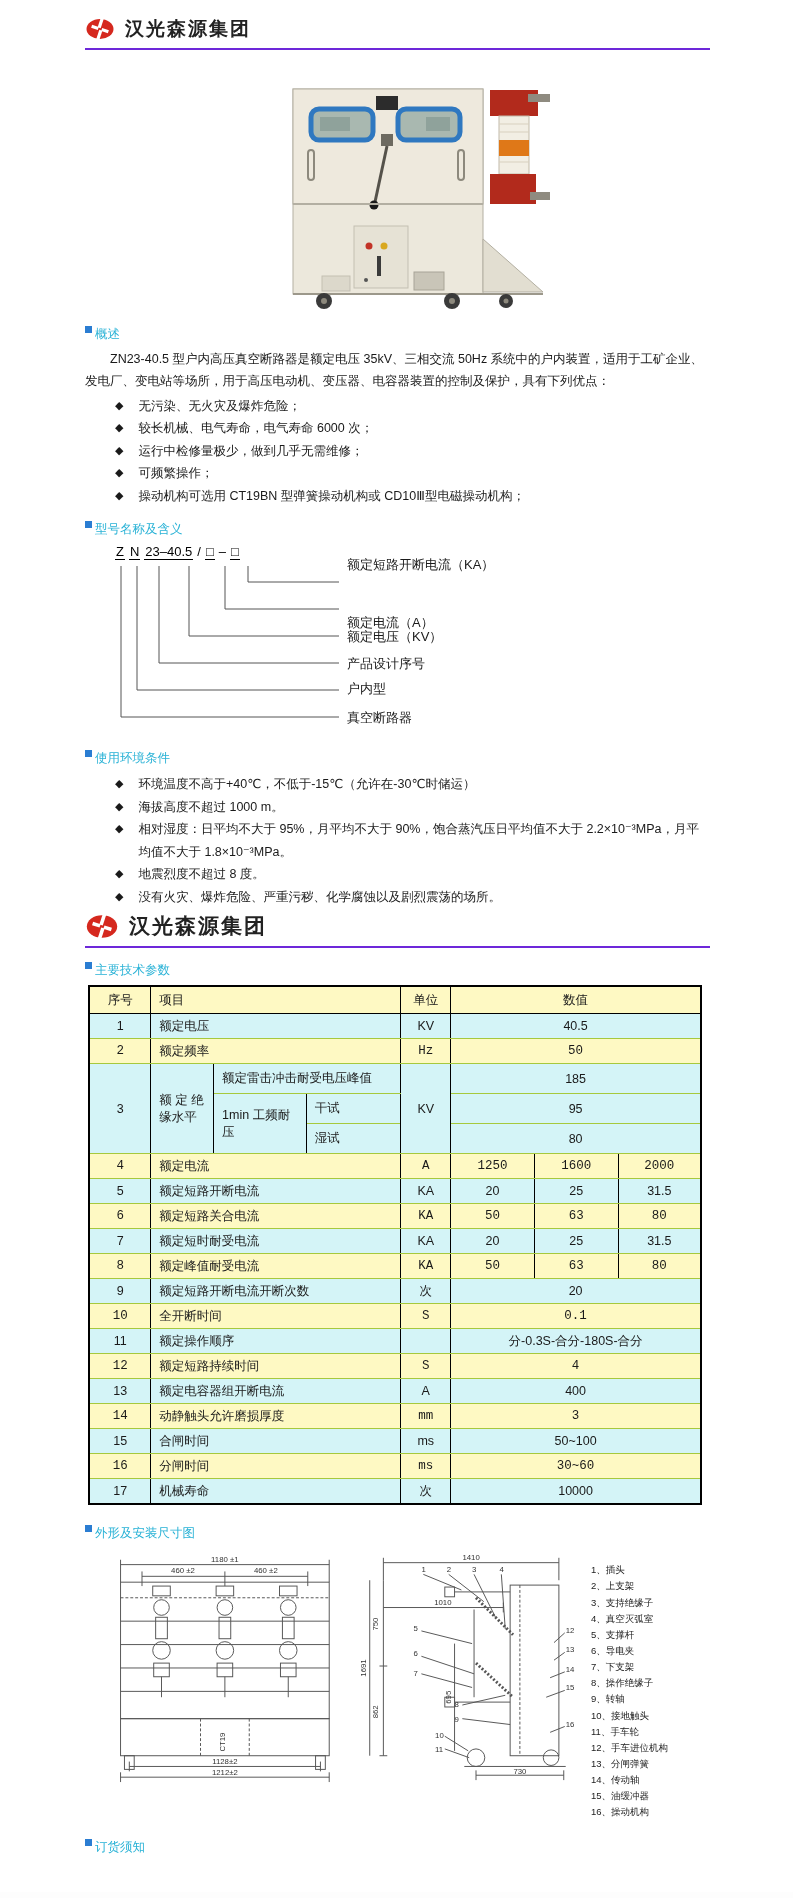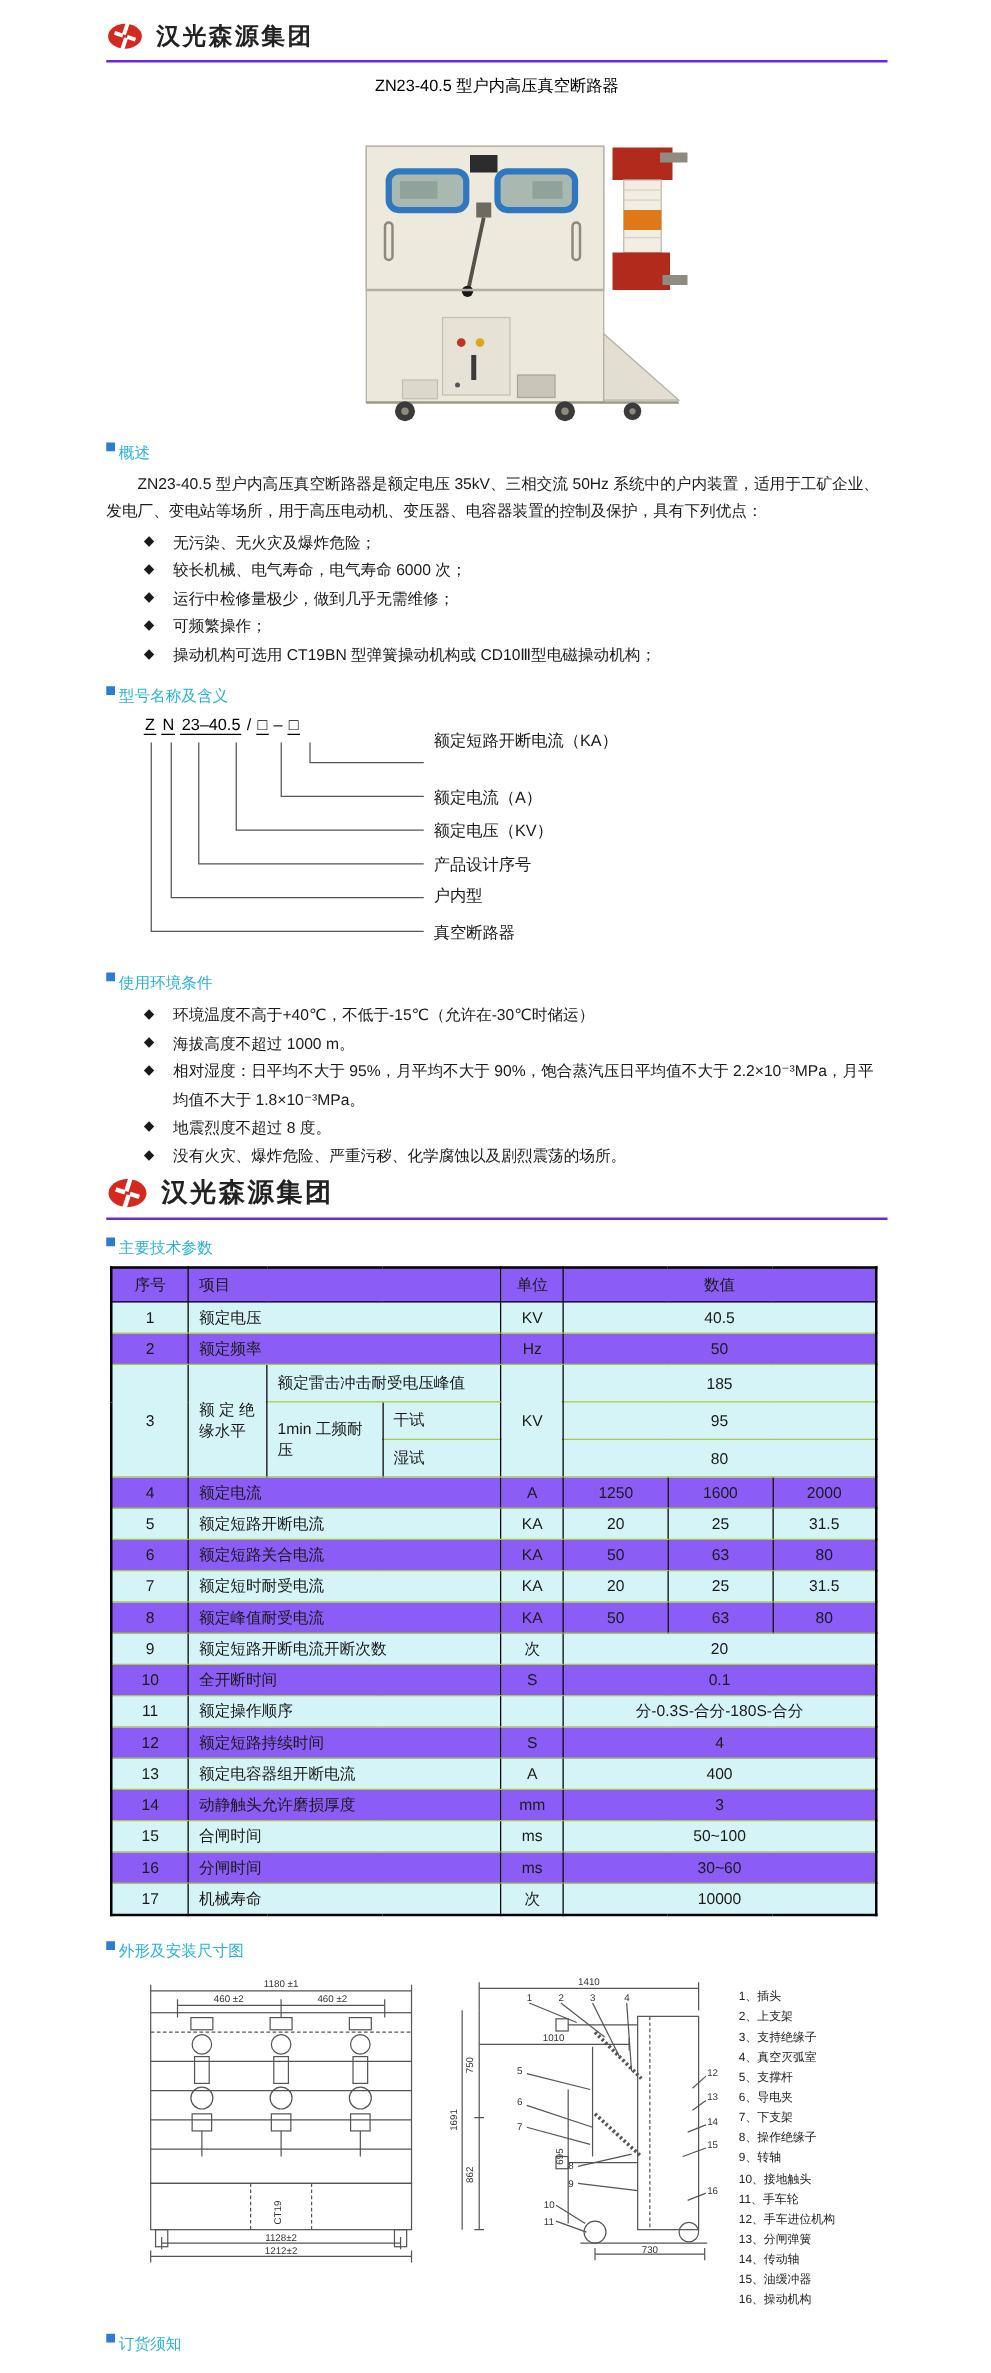--- a/index.html
+++ b/index.html
@@ -29,21 +29,21 @@
   .mc span{display:inline-block;}
   .mc .u{border-bottom:1px solid #000;padding:0 1px;}
   .model-lines{position:absolute;left:0;top:0;width:560px;height:192px;}
   .model-labels{position:absolute;left:262px;top:0;width:280px;}
   .model-labels div{position:absolute;font-size:13px;white-space:nowrap;}
   
   table.params{border-collapse:collapse;width:614px;margin:2px 0 0 3px;font-size:12.5px;text-align:center;border:2px solid #000;}
   table.params th,table.params td{border-left:1px solid #000;border-right:1px solid #000;border-top:1px solid #a6c93d;border-bottom:1px solid #a6c93d;height:22px;padding:1px 4px;font-weight:normal;}
   table.params tr.hd th{border-bottom:1px solid #000;height:24px;}
   table.params .ta-l{text-align:left;padding-left:8px;}
-  tr.hl{background:#8b5cf6;}
+  tr.hl{background:#fef9c3;font-family:Liberation Mono, monospace;}
   tr.lt{background:#d4f4f7;}
   tr.r3 td{height:27px;}
   
   .drawings{display:flex;gap:10px;margin:4px 0 0 18px;align-items:flex-start;}
   .legend{width:122px;font-size:9.5px;line-height:1.7;color:#222;padding-top:14px;}
   .legend div{white-space:nowrap;}
   svg text{font-family:"Liberation Sans","DejaVu Sans",sans-serif;}
   .dim{font-size:8px;fill:#333;}
   .co{font-size:8px;fill:#333;}
 </style>
@@ -58,21 +58,20 @@
       <ellipse cx="15" cy="12" rx="13.5" ry="10" fill="#d5281e"></ellipse>
       <path d="M13.2 2 L9.8 12 L13.2 12 L9.8 22 L5 22 L5 2 Z" fill="#ffffff" opacity="0"></path>
       <rect x="12.2" y="1" width="3.2" height="10" fill="#fff" transform="rotate(18 15 12)"></rect>
       <rect x="14.6" y="13" width="3.2" height="10" fill="#fff" transform="rotate(18 15 12)"></rect>
       <rect x="6.2" y="10.4" width="7" height="3.2" fill="#fff" transform="rotate(18 15 12)"></rect>
       <rect x="16.8" y="10.4" width="7" height="3.2" fill="#fff" transform="rotate(18 15 12)"></rect>
     </svg>
     <span class="brand-name">汉光森源集团</span>
   </div>
 
-  <div class="doc-title">ZN23-40.5 型户内高压真空断路器</div>
 
   <div class="photo-wrap">
     <svg width="320" height="258" viewBox="0 0 320 258">
       <g>
         <rect x="55" y="35" width="190" height="205" fill="#ece8dc" stroke="#b3afa2" stroke-width="1"></rect>
         <rect x="55" y="35" width="190" height="115" fill="#eee9dd" stroke="#b3afa2" stroke-width="1"></rect>
         <rect x="138" y="42" width="22" height="14" fill="#2c2c2c"></rect>
         <g>
           <rect x="73" y="55" width="62" height="31" rx="8" fill="#a9b8b0" stroke="#2f78c0" stroke-width="5"></rect>
           <rect x="82" y="63" width="30" height="14" fill="#8fa29b"></rect>
@@ -164,21 +163,21 @@
     <svg class="model-lines" viewBox="0 0 560 192">
       <polyline points="163,22 163,38 254,38" fill="none" stroke="#555" stroke-width="1"></polyline>
       <polyline points="140,22 140,65 254,65" fill="none" stroke="#555" stroke-width="1"></polyline>
       <polyline points="104,22 104,92 254,92" fill="none" stroke="#555" stroke-width="1"></polyline>
       <polyline points="74,22 74,119 254,119" fill="none" stroke="#555" stroke-width="1"></polyline>
       <polyline points="52,22 52,146 254,146" fill="none" stroke="#555" stroke-width="1"></polyline>
       <polyline points="36,22 36,173 254,173" fill="none" stroke="#555" stroke-width="1"></polyline>
     </svg>
     <div class="model-labels">
       <div style="top:12px;">额定短路开断电流（KA）</div>
-      <div style="top:57px;">额定电流（A）</div>
+      <div style="top:70px;">额定电流（A）</div>
       <div style="top:84px;">额定电压（KV）</div>
       <div style="top:111px;">产品设计序号</div>
       <div style="top:136px;">户内型</div>
       <div style="top:165px;">真空断路器</div>
     </div>
   </div>
 
   <div class="sec-h">
     <span class="sec-sq"></span>
     <span class="sec-t">使用环境条件</span>

